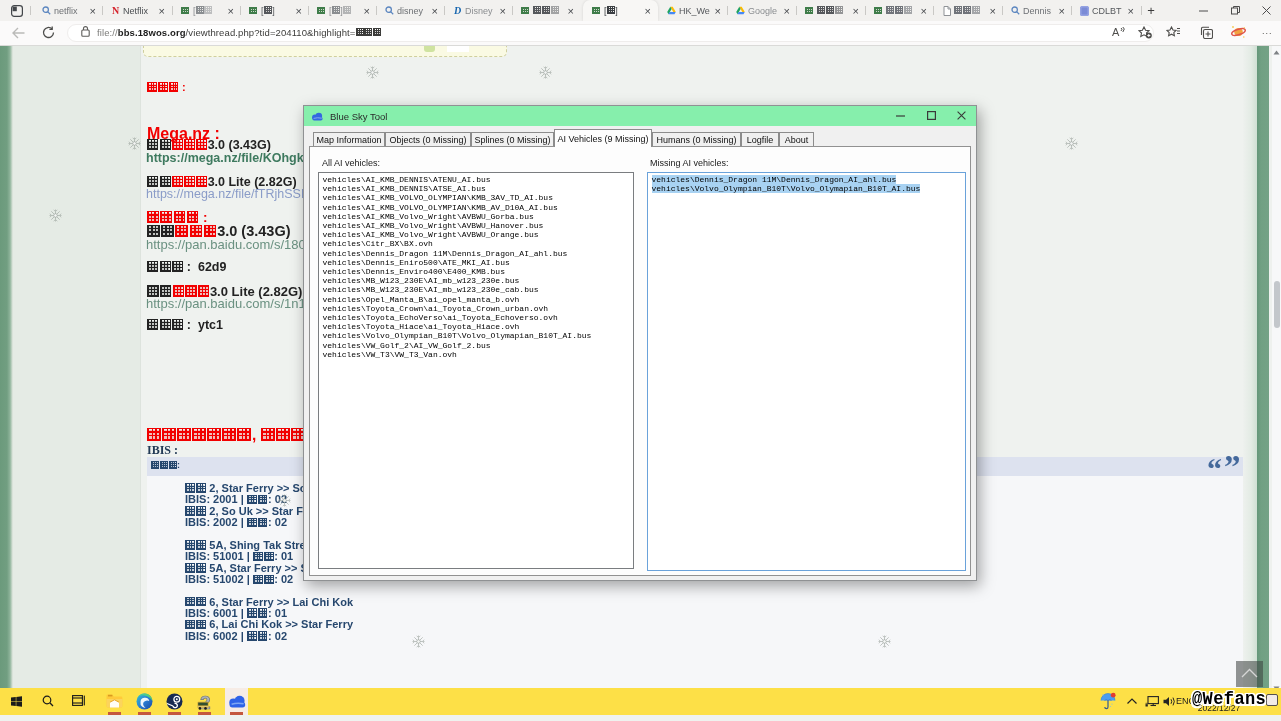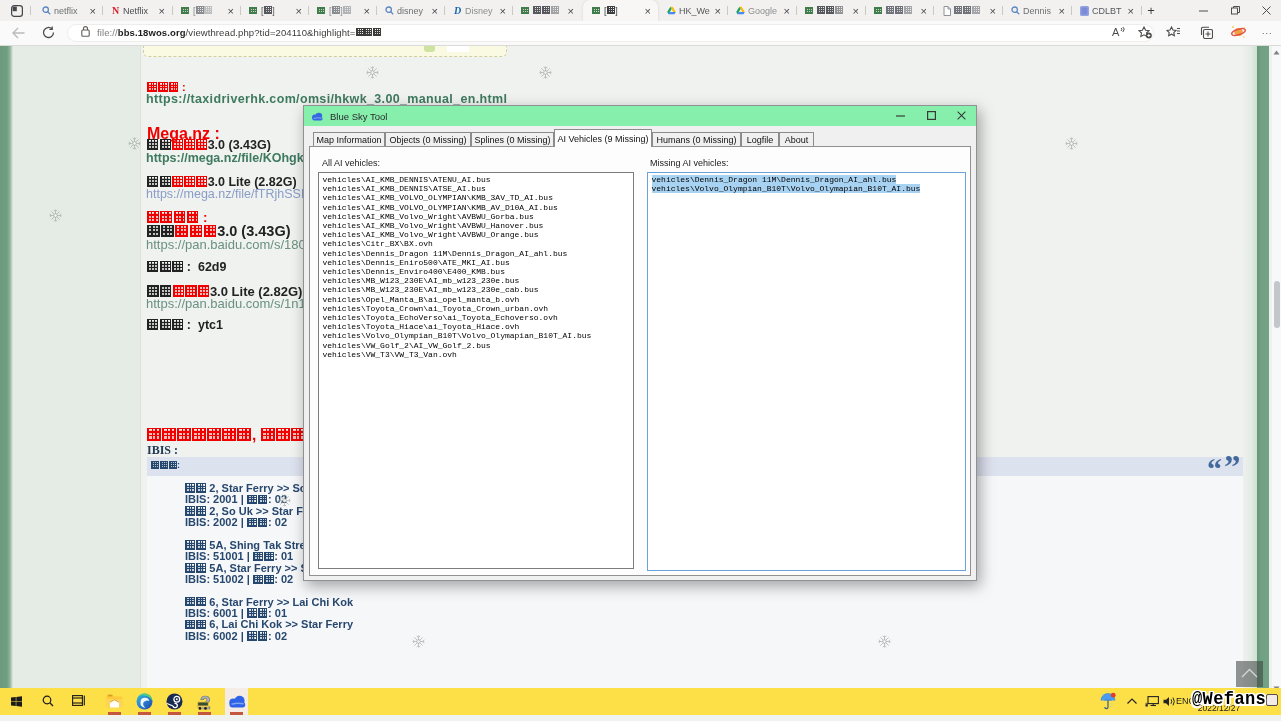--- a/index.html
+++ b/index.html
@@ -277,21 +277,20 @@
 <div class="ab" id="page">
  <div class="ab" id="lrail"></div>
  <div class="ab" id="greenL"></div>
  <div class="ab" id="ybox"></div>
  <div class="ab" id="qhead"></div>
  <div class="ab" id="qbody"></div>
  <div class="ab" id="pagetext" style="left:0;top:0;width:1281px;height:649px">
   <div class="ab" style="left:424px;top:-2px;width:11px;height:8px;background:#cfe3a0;border-radius:3px"></div>
   <div class="ab" style="left:447px;top:-3px;width:22px;height:9px;background:#fff"></div>
   <div class="ab red" style="left:147px;top:35px;font-size:11px"><i class="cj"></i><i class="cj"></i><i class="cj"></i> :</div>
-  <div class="ab glink" style="left:146px;top:46px;font-size:12.5px;letter-spacing:.35px">https://taxidriverhk.com/omsi/hkwk_3.00_manual_en.html</div>
   <div class="ab red" style="left:147px;top:79px;font-size:16px">Mega.nz :</div>
   <div class="ab" style="left:147px;top:92px;font-size:12.5px;font-weight:bold;color:#222"><i class="cj"></i><i class="cj"></i><span class="red"><i class="cj"></i><i class="cj"></i><i class="cj"></i></span>3.0 (3.43G)</div>
   <div class="ab glink" style="left:146px;top:105px;font-size:12.5px">https://mega.nz/file/KOhgkR</div>
   <div class="ab" style="left:147px;top:129px;font-size:12.5px;font-weight:bold;color:#222"><i class="cj"></i><i class="cj"></i><span class="red"><i class="cj"></i><i class="cj"></i><i class="cj"></i></span>3.0 Lite (2.82G)</div>
   <div class="ab blink" style="left:146px;top:141px;font-size:12.5px">https://mega.nz/file/fTRjhSSD#B</div>
   <div class="ab red" style="left:147px;top:164px;font-size:13.5px"><i class="cj"></i><i class="cj"></i><i class="cj"></i><i class="cj"></i> :</div>
   <div class="ab" style="left:147px;top:177px;font-size:14.5px;font-weight:bold;color:#222"><i class="cj"></i><i class="cj"></i><span class="red"><i class="cj"></i><i class="cj"></i><i class="cj"></i></span>3.0 (3.43G)</div>
   <div class="ab teal" style="left:146px;top:191px;font-size:13px">https://pan.baidu.com/s/180cml9</div>
   <div class="ab" style="left:147px;top:214px;font-size:12.5px;font-weight:bold;color:#222"><i class="cj"></i><i class="cj"></i><i class="cj"></i> :&nbsp; 62d9</div>
   <div class="ab" style="left:147px;top:237.5px;font-size:13px;font-weight:bold;color:#222"><i class="cj"></i><i class="cj"></i><span class="red"><i class="cj"></i><i class="cj"></i><i class="cj"></i></span>3.0 Lite (2.82G)</div>

